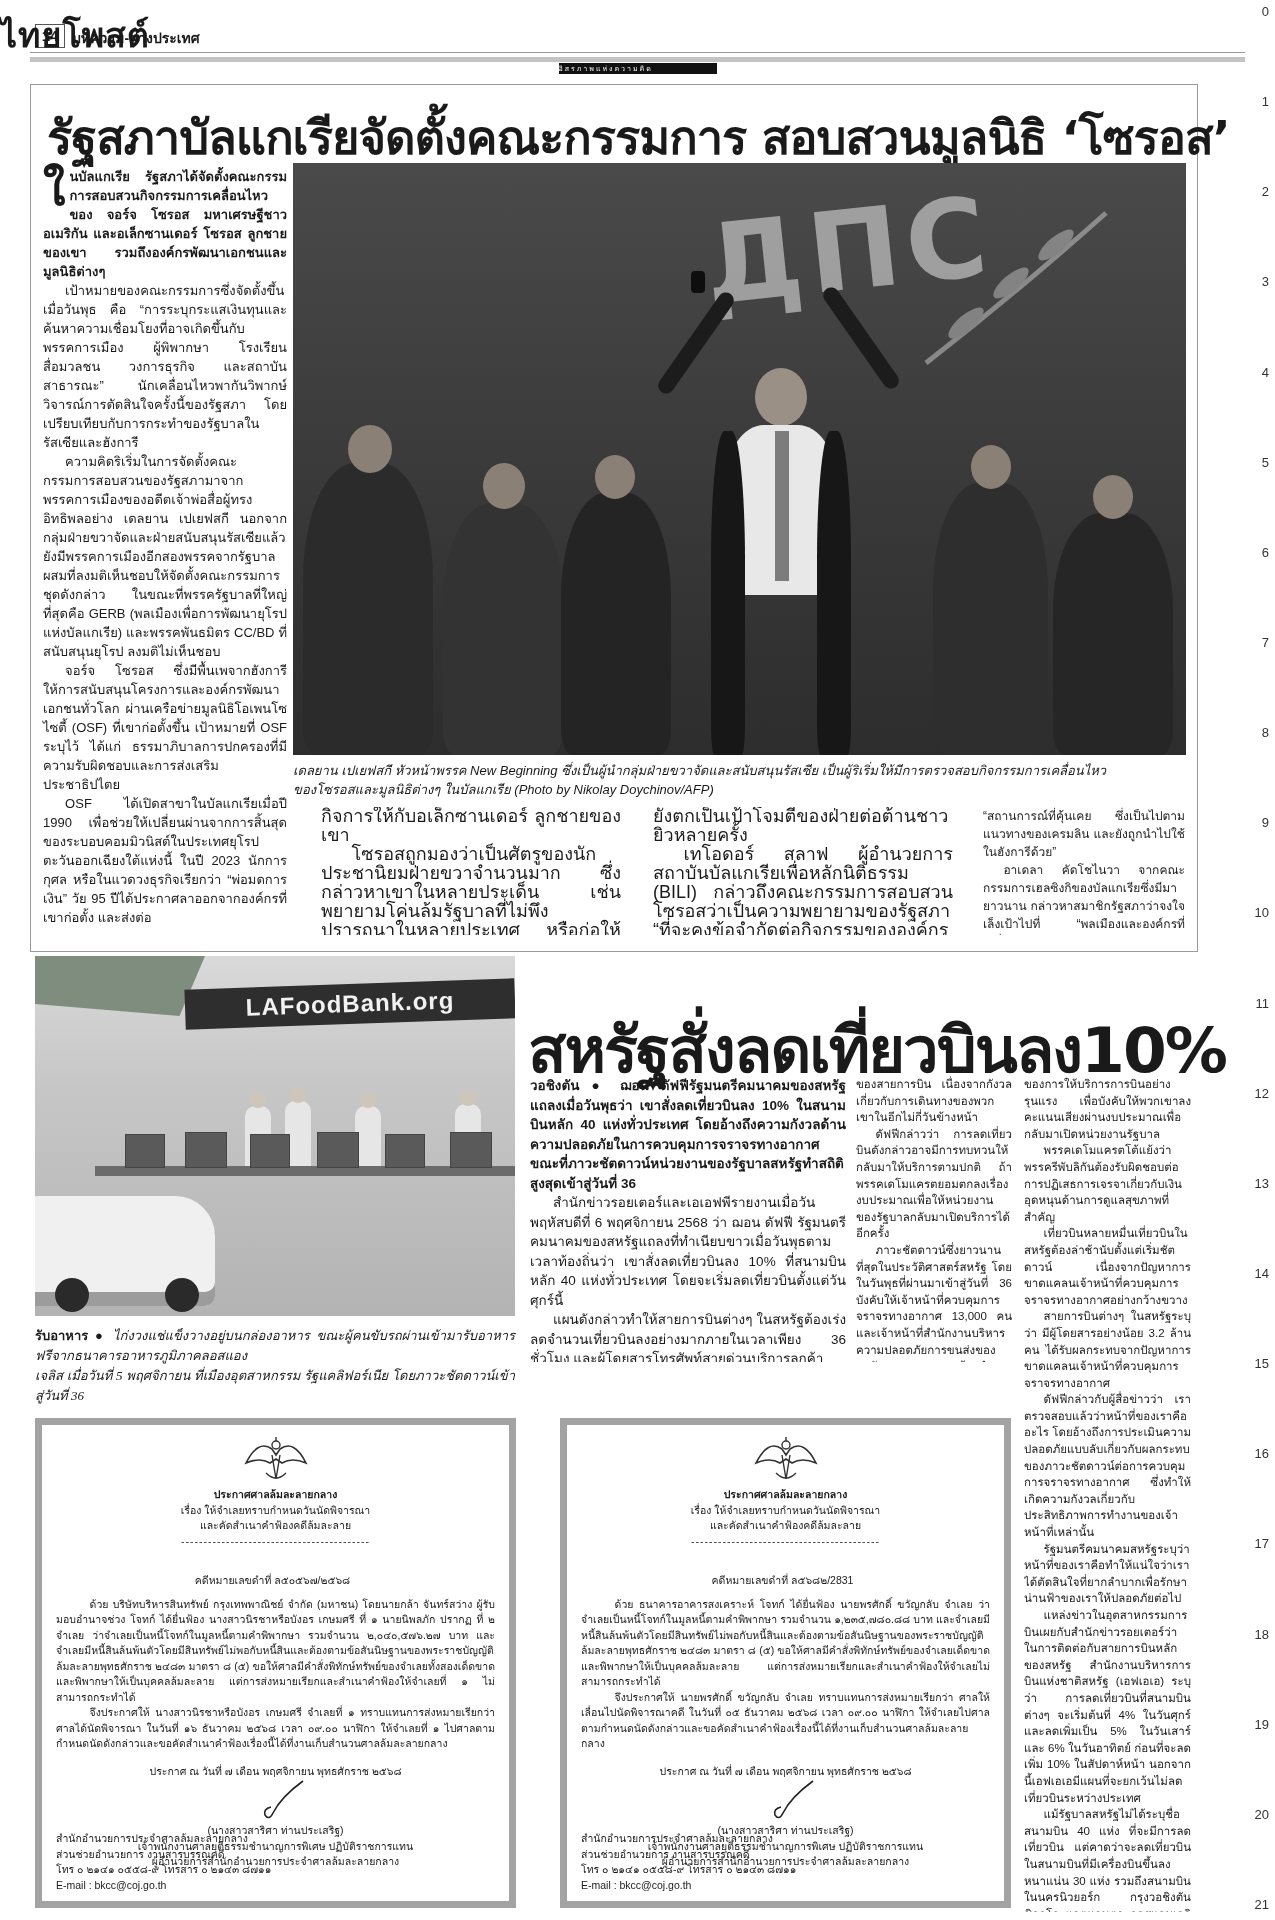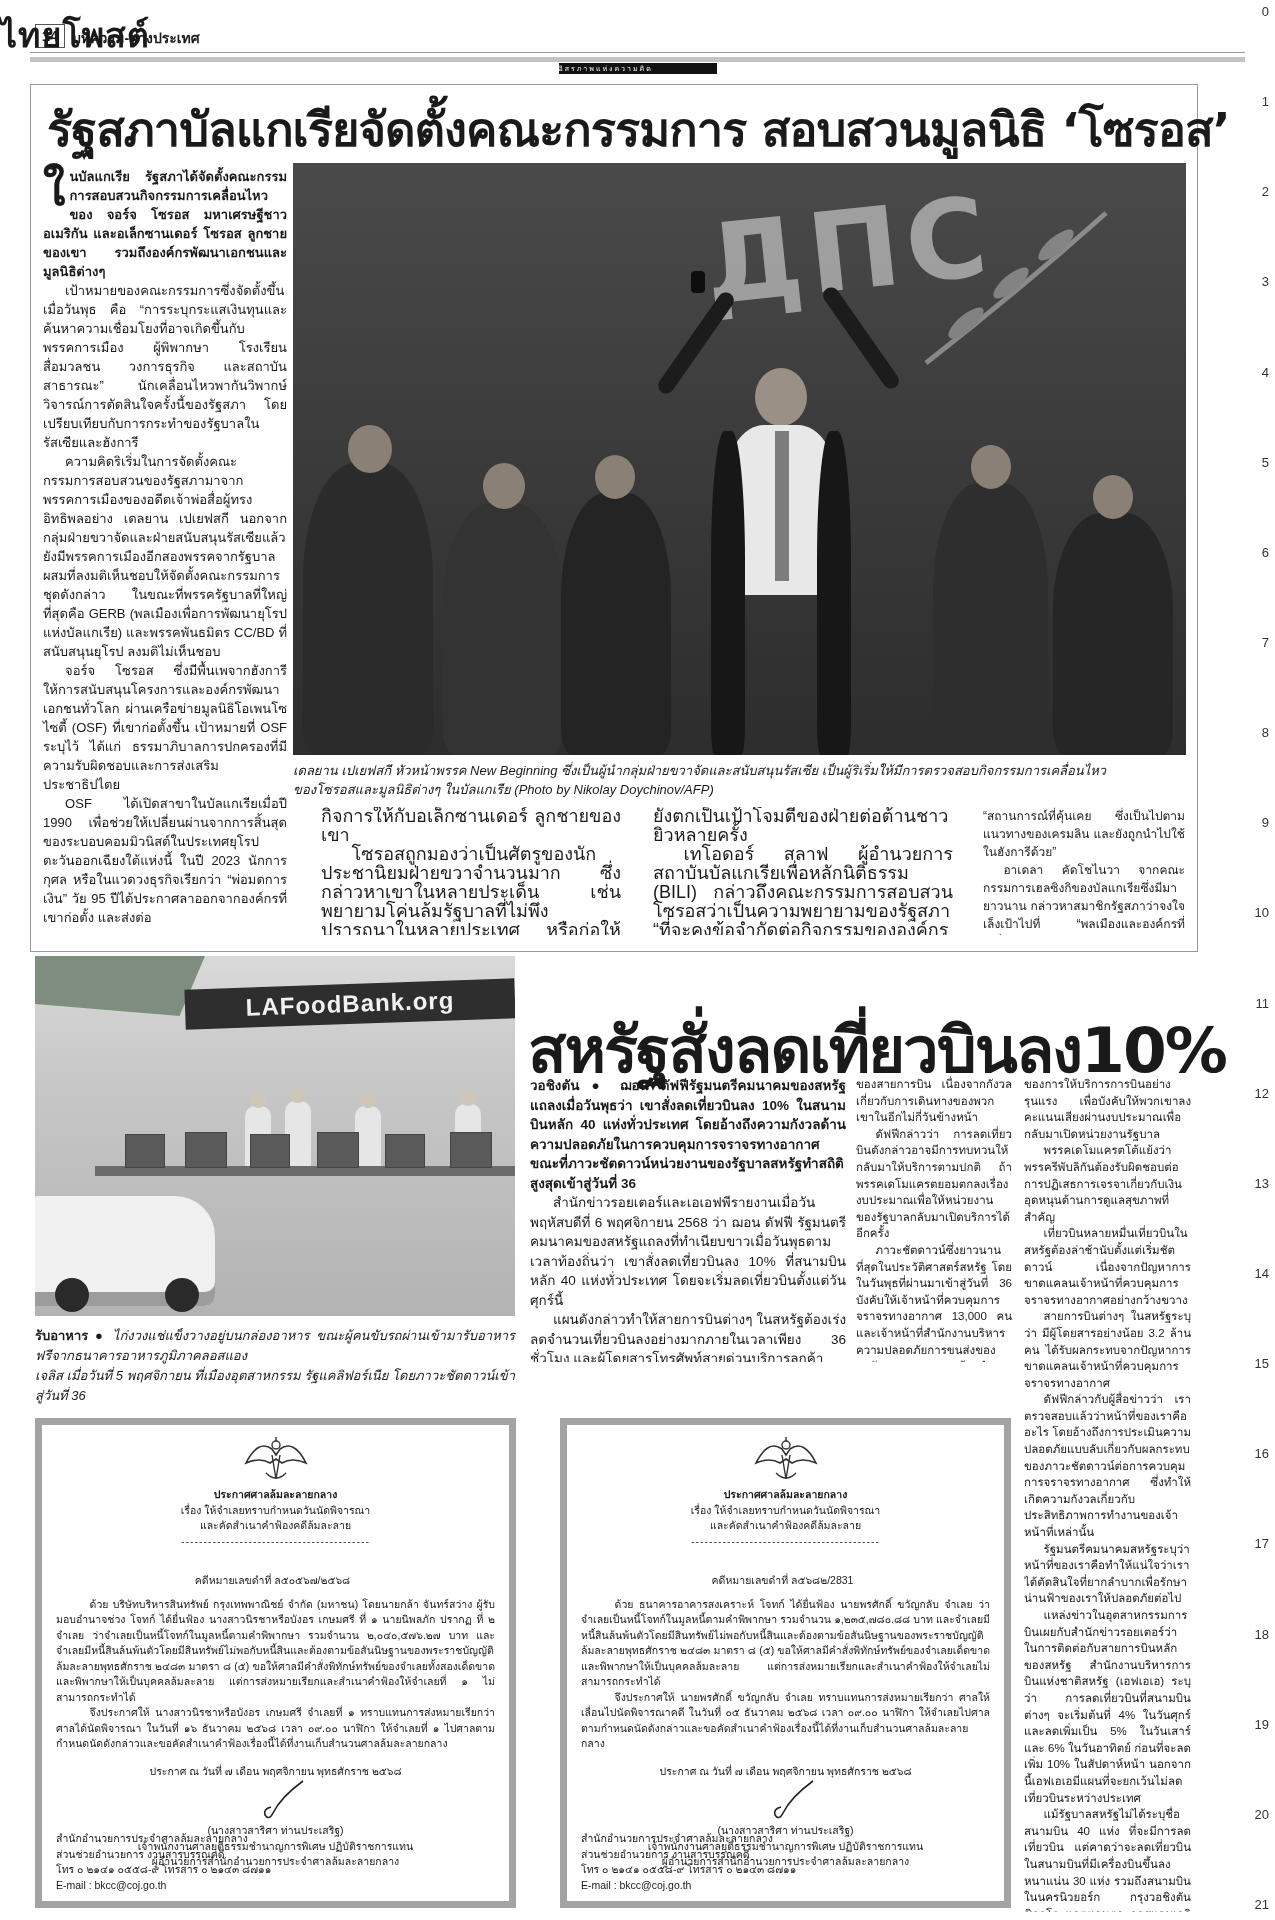--- a/index.html
+++ b/index.html
@@ -13,21 +13,21 @@
   #masthead .name{font-family:"DejaVu Sans",sans-serif;font-weight:900;font-size:34px;letter-spacing:1px;}
   #masthead .bar{margin:1px auto 0;width:158px;height:11px;background:#111;color:#fff;
                  font-size:7px;line-height:11px;letter-spacing:2px;}
   .hline1{position:absolute;left:30px;right:30px;top:52px;height:1px;background:#999;}
   .hline2{position:absolute;left:30px;right:30px;top:56px;height:5px;background:#c3c3c3;border-top:1px solid #fff;}
   
   #ruler{position:absolute;right:6px;top:4px;height:1908px;display:flex;flex-direction:column;
          justify-content:space-between;font-size:13px;color:#333;text-align:right;}
   
   #a1{position:absolute;left:30px;top:84px;width:1166px;height:866px;border:1px solid #9a9a9a;background:#fff;}
-  #a1 .headline{margin:20px 16px 6px;font-family:"DejaVu Sans",sans-serif;font-weight:900;
+  #a1 .headline{margin:28px 16px 6px;font-family:"DejaVu Sans",sans-serif;font-weight:900;
                 font-size:47px;line-height:1.08;letter-spacing:-1px;white-space:nowrap;}
   .p{margin:0;text-align:justify;text-indent:1.7em;}
   .p.ni{text-indent:0;}
   #a1col1{position:absolute;left:12px;top:82px;width:244px;height:768px;font-size:13px;line-height:19px;}
   #a1col1 .lead{font-weight:bold;}
   .dropcap{float:left;font-size:46px;line-height:40px;font-weight:bold;padding:2px 4px 0 0;}
   #photo1{position:absolute;left:262px;top:78px;width:893px;height:592px;
           background:linear-gradient(180deg,#4a4a4a 0%,#3c3c3c 45%,#2d2d2d 100%);overflow:hidden;}
   #photo1 .dps{position:absolute;left:46%;top:4%;font-family:"DejaVu Sans",sans-serif;font-weight:900;
                font-size:110px;color:#bdbdbd;opacity:.75;transform:rotate(-6deg);letter-spacing:6px;}
@@ -45,21 +45,21 @@
                   text-align:center;line-height:40px;letter-spacing:1px;}
   #photo2 .tent{position:absolute;left:0;top:0;width:170px;height:60px;background:#7f8d7f;
                 clip-path:polygon(0 0,100% 0,85% 100%,0 80%);}
   #photo2 .table{position:absolute;left:60px;top:210px;width:420px;height:10px;background:#6b6b6b;}
   .box{position:absolute;background:#5a5a5a;border:1px solid #444;}
   #photo2 .car{position:absolute;left:-20px;top:240px;width:200px;height:110px;background:#f0f0f0;
                border-radius:24px 40px 10px 10px;box-shadow:inset 0 -14px 0 #9c9c9c;}
   #photo2 .wheel{position:absolute;width:34px;height:34px;background:#2a2a2a;border-radius:50%;}
   .person{position:absolute;width:26px;height:70px;background:#e6e6e6;border-radius:10px 10px 0 0;}
   .person::before{content:"";position:absolute;left:5px;top:-14px;width:16px;height:16px;border-radius:50%;background:#cfc6ba;}
-  #cap2{position:absolute;left:35px;top:1326px;width:480px;font-size:13px;line-height:20px;font-style:italic;}
+  #cap2{position:absolute;left:35px;top:1326px;width:480px;font-size:13px;line-height:20px;font-style:italic;font-family:Liberation Serif, serif;}
   #cap2 .lead{font-weight:bold;font-style:normal;}
   #a2head{position:absolute;left:528px;top:958px;width:668px;font-family:"DejaVu Sans",sans-serif;
           font-weight:900;font-size:63px;letter-spacing:-2px;white-space:nowrap;}
   #a2colA{position:absolute;left:530px;top:1076px;width:316px;height:286px;font-size:13.5px;line-height:19.5px;overflow:hidden;}
   #a2colA .lead{font-weight:bold;}
   #a2colB{position:absolute;left:856px;top:1076px;width:156px;height:286px;font-size:11.5px;line-height:16.6px;overflow:hidden;}
   #a2colC{position:absolute;left:1024px;top:1076px;width:167px;height:836px;font-size:11.5px;line-height:16.6px;overflow:hidden;}
   
   .notice{position:absolute;top:1418px;height:490px;border:7px solid #a3a3a3;background:#fff;
           font-size:10.5px;line-height:15.5px;padding:8px 14px;box-sizing:border-box;}

